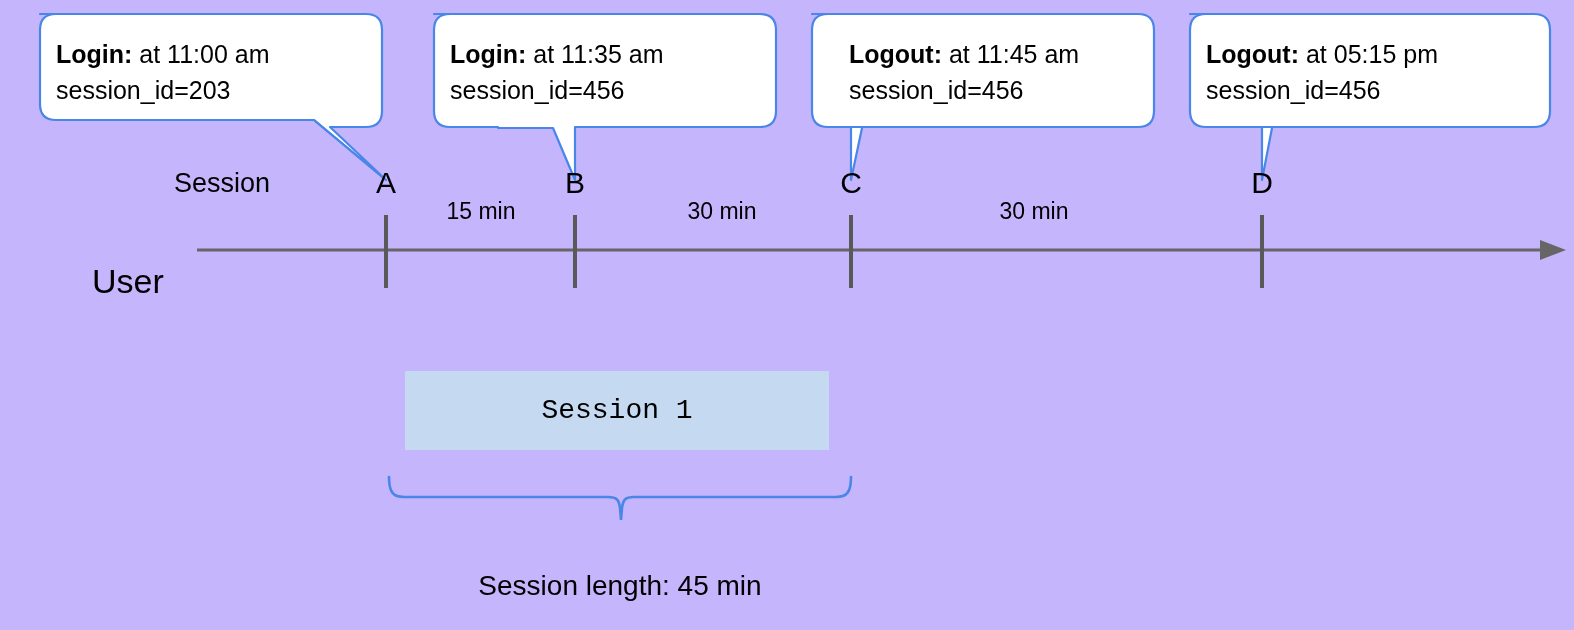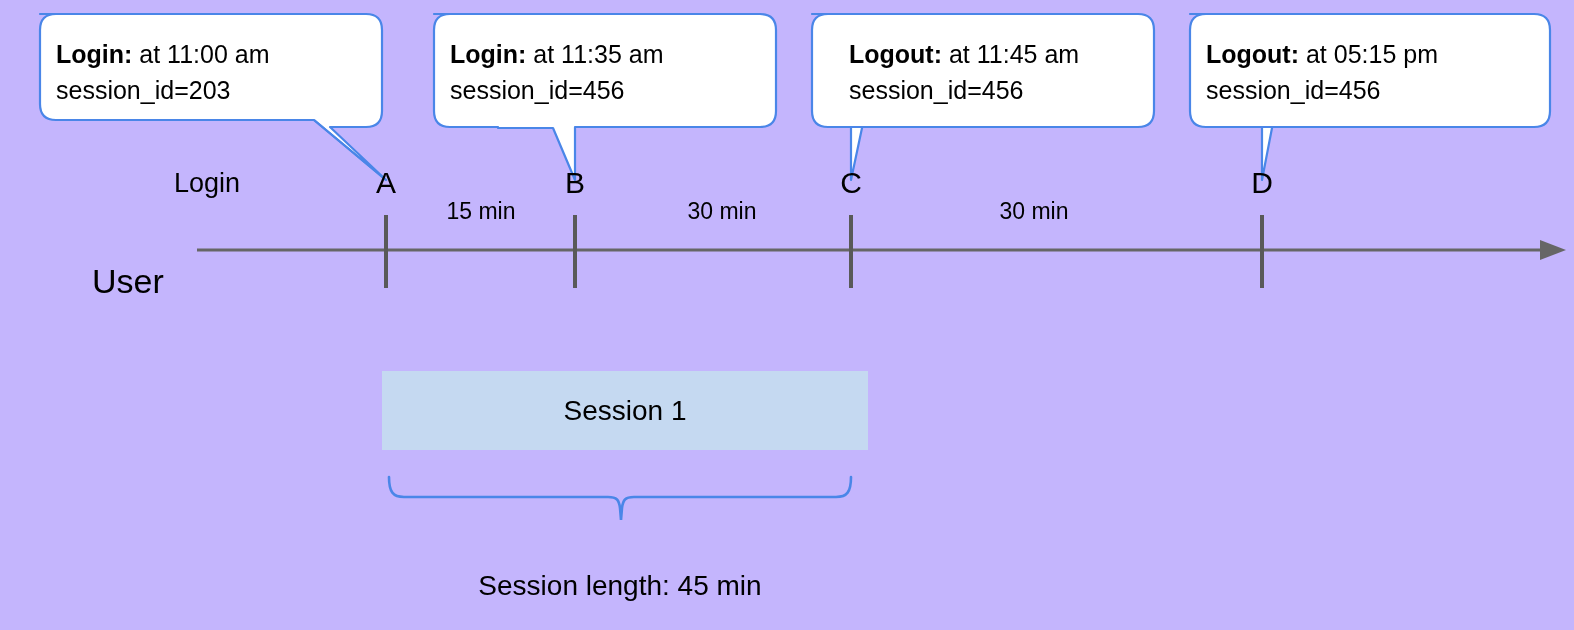--- a/index.html
+++ b/index.html
@@ -147,31 +147,31 @@
     <div>session_id=456</div>
   </div>
 
   <div class="callout-text" style="left:1206px; top:36px;">
     <div>
       <span class="lead">Logout:</span><span> at 05:15 pm</span>
     </div>
     <div>session_id=456</div>
   </div>
 
-  <div class="axis-label lane-title-events" style="left:174px; top:168px;">Login</div>
+  <div class="axis-label lane-title-events" style="left:174px; top:168px;">Session</div>
   <div class="axis-label lane-title-user" style="left:92px; top:230px;margin-top:32px;">User</div>
 
   <div class="marker-label" style="left:386px; top:166px;">A</div>
   <div class="marker-label" style="left:575px; top:166px;">B</div>
   <div class="marker-label" style="left:851px; top:166px;">C</div>
   <div class="marker-label" style="left:1262px; top:166px;">D</div>
 
   <div class="interval-label" style="left:481px; top:198px;text-align:right;">15 min</div>
   <div class="interval-label" style="left:722px; top:198px;">30 min</div>
   <div class="interval-label" style="left:1034px; top:198px;">30 min</div>
 
-  <div class="session-bar" style="left:382px; top:371px; width:486px; height:79px;">
+  <div class="session-bar" style="left:405px; top:371px; width:424px; height:79px;font-family:Liberation Mono, monospace;">
     <span>Session 1</span>
   </div>
 
   <div class="brace-caption" style="left:620px; top:570px;">Session length: 45 min</div>
 
 </div>
 
 </body></html>

